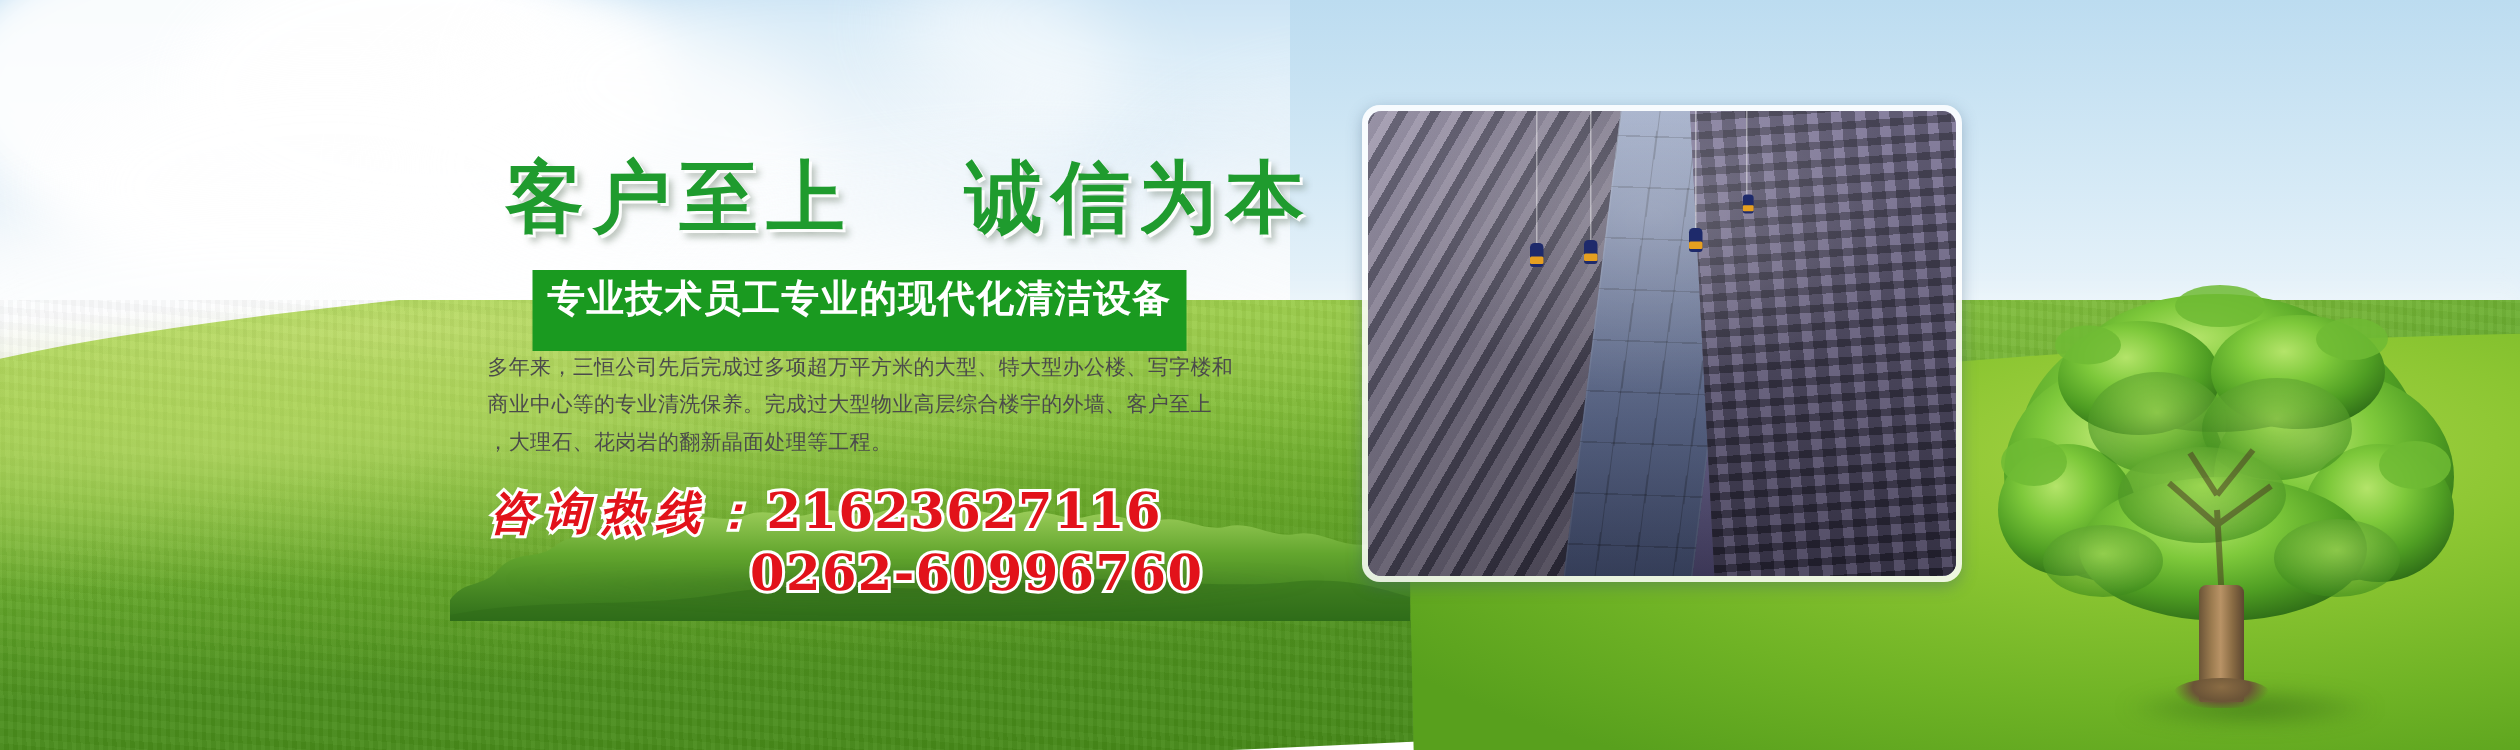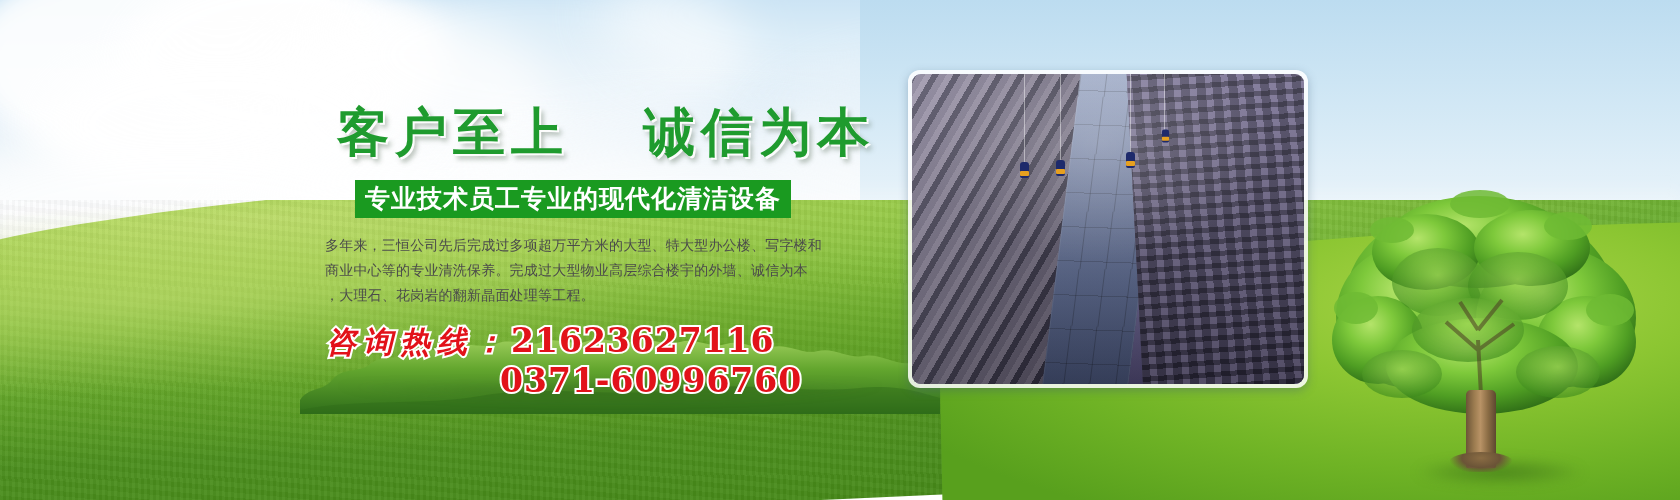--- a/index.html
+++ b/index.html
@@ -122,21 +122,21 @@
       4px 5px 5px rgba(90,110,90,.45);
     white-space:nowrap;
     margin-left:12px;
   }
   .headline .gap{display:inline-block;width:26px;}
 
   
   .subbar{
     position:absolute;left:355px;top:180px;
     background:#1a9a20;
-    padding:6px 10px 7px 10px;
+    padding:6px 10px 23px 10px;
     color:#ffffff;
     font-size:25px;line-height:1;font-weight:700;
     letter-spacing:1px;
     white-space:nowrap;
     font-family:"DejaVu Sans","Liberation Sans",sans-serif;
   }
 
   
   .para{
     position:absolute;left:325px;top:233px;width:560px;
@@ -357,24 +357,24 @@
   <div class="headline">
     <span>客户至上</span>
     <span class="gap"></span>
     <span>诚信为本</span>
   </div>
 
   <div class="subbar">专业技术员工专业的现代化清洁设备</div>
 
   <div class="para">
     <p>多年来，三恒公司先后完成过多项超万平方米的大型、特大型办公楼、写字楼和</p>
-    <p>商业中心等的专业清洗保养。完成过大型物业高层综合楼宇的外墙、诚信为本</p>
+    <p>商业中心等的专业清洗保养。完成过大型物业高层综合楼宇的外墙、客户至上</p>
     <p>，大理石、花岗岩的翻新晶面处理等工程。</p>
   </div>
 
   <div class="hot">
     <div class="line1">
       <span class="label">咨询热线：</span><span class="num">21623627116</span>
     </div>
-    <div class="line2">0371-60996760</div>
+    <div class="line2">0262-60996760</div>
   </div>
 
 </div>
 
 </body></html>

